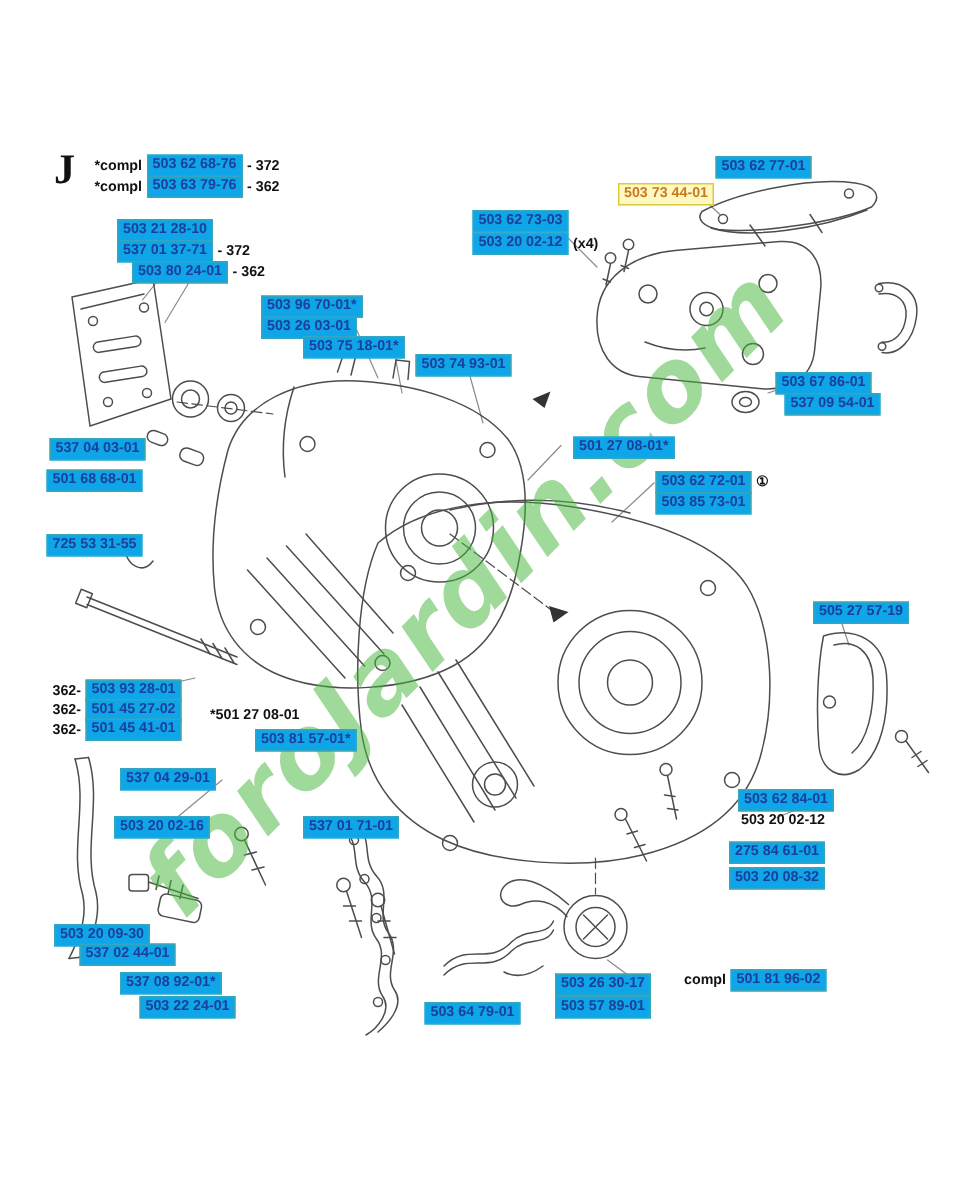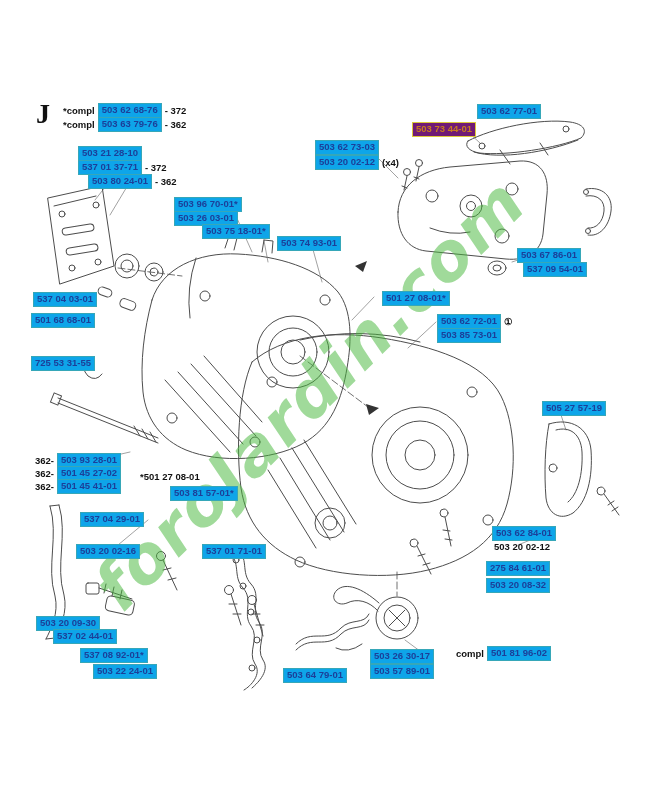--- a/index.html
+++ b/index.html
@@ -20,21 +20,21 @@
     pointer-events:none;white-space:nowrap;
   }
   .label{
     position:absolute;white-space:nowrap;font-size:9.5px;font-weight:bold;
     color:#111;line-height:1;display:flex;align-items:center;gap:3px;
   }
   .label .box{
     background:#0ea5e9;border:1px solid #36a7b8;color:#1c3f99;padding:1px 3px 2px 3px;
   }
   .label.highlight .box{
-    background:#701a75;border:1px solid #ddca3a;color:#c97a1f;
+    background:#fef9c3;border:1px solid #ddca3a;color:#c97a1f;
   }
   .label .plainpart{color:#111;padding:1px 0;text-align:center;}
   .label .affix{color:#111;}
 </style>
 </head>
 <body>
 
 <div class="canvas">
 
   <svg class="art" width="652" height="800" viewBox="0 0 652 800">

